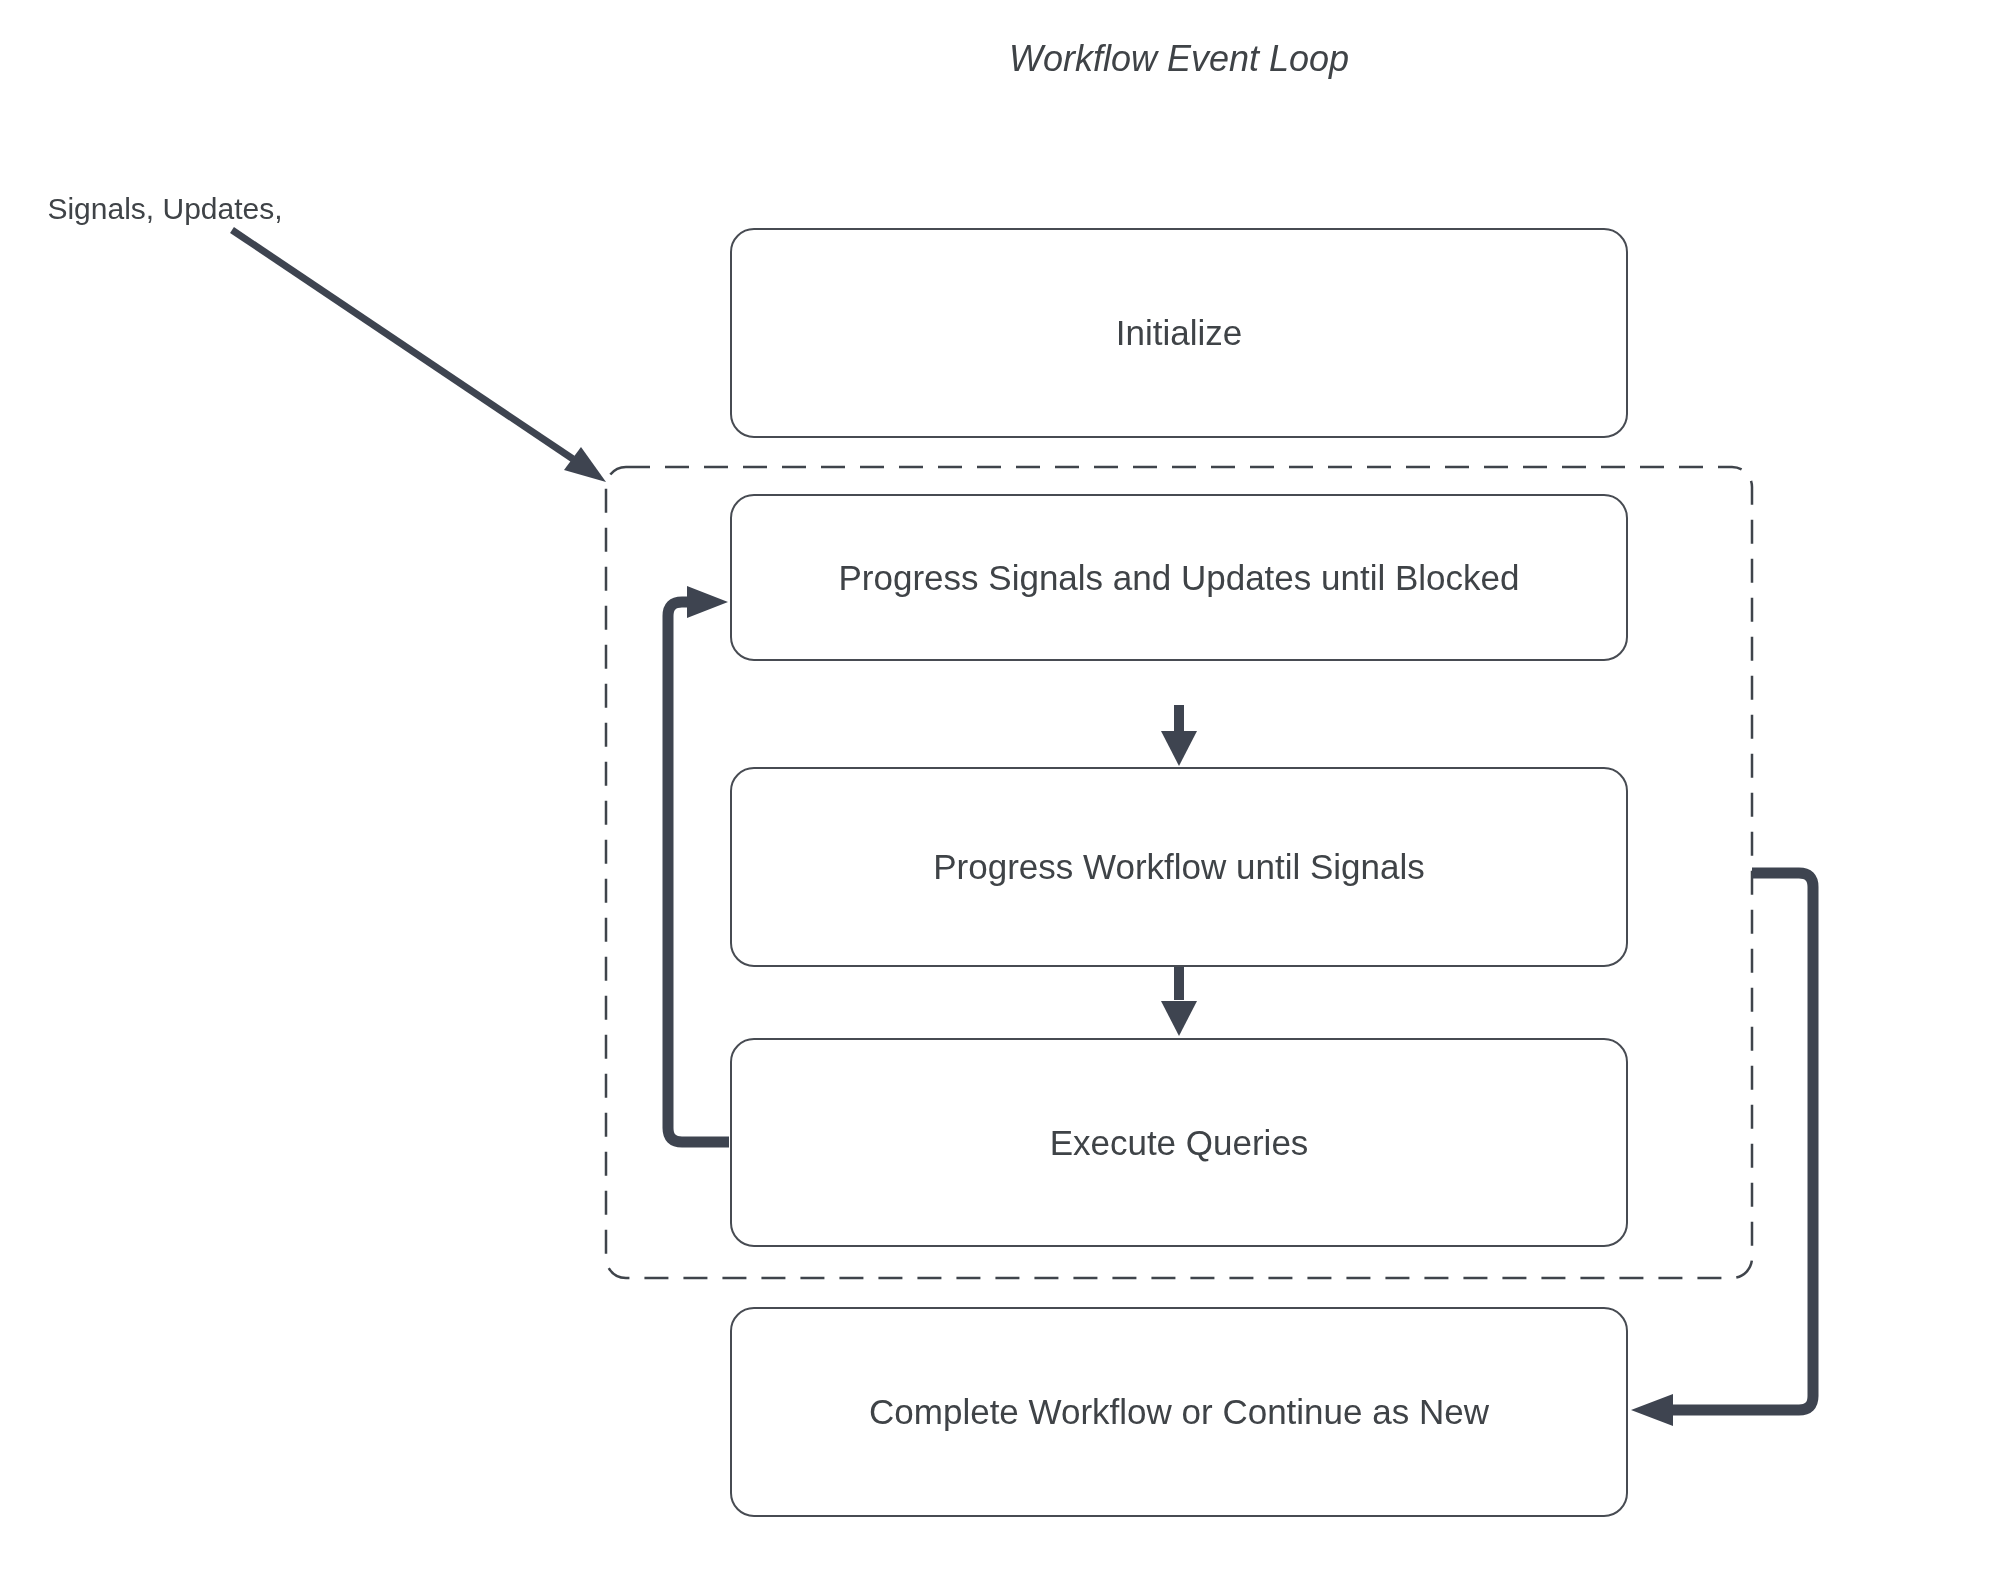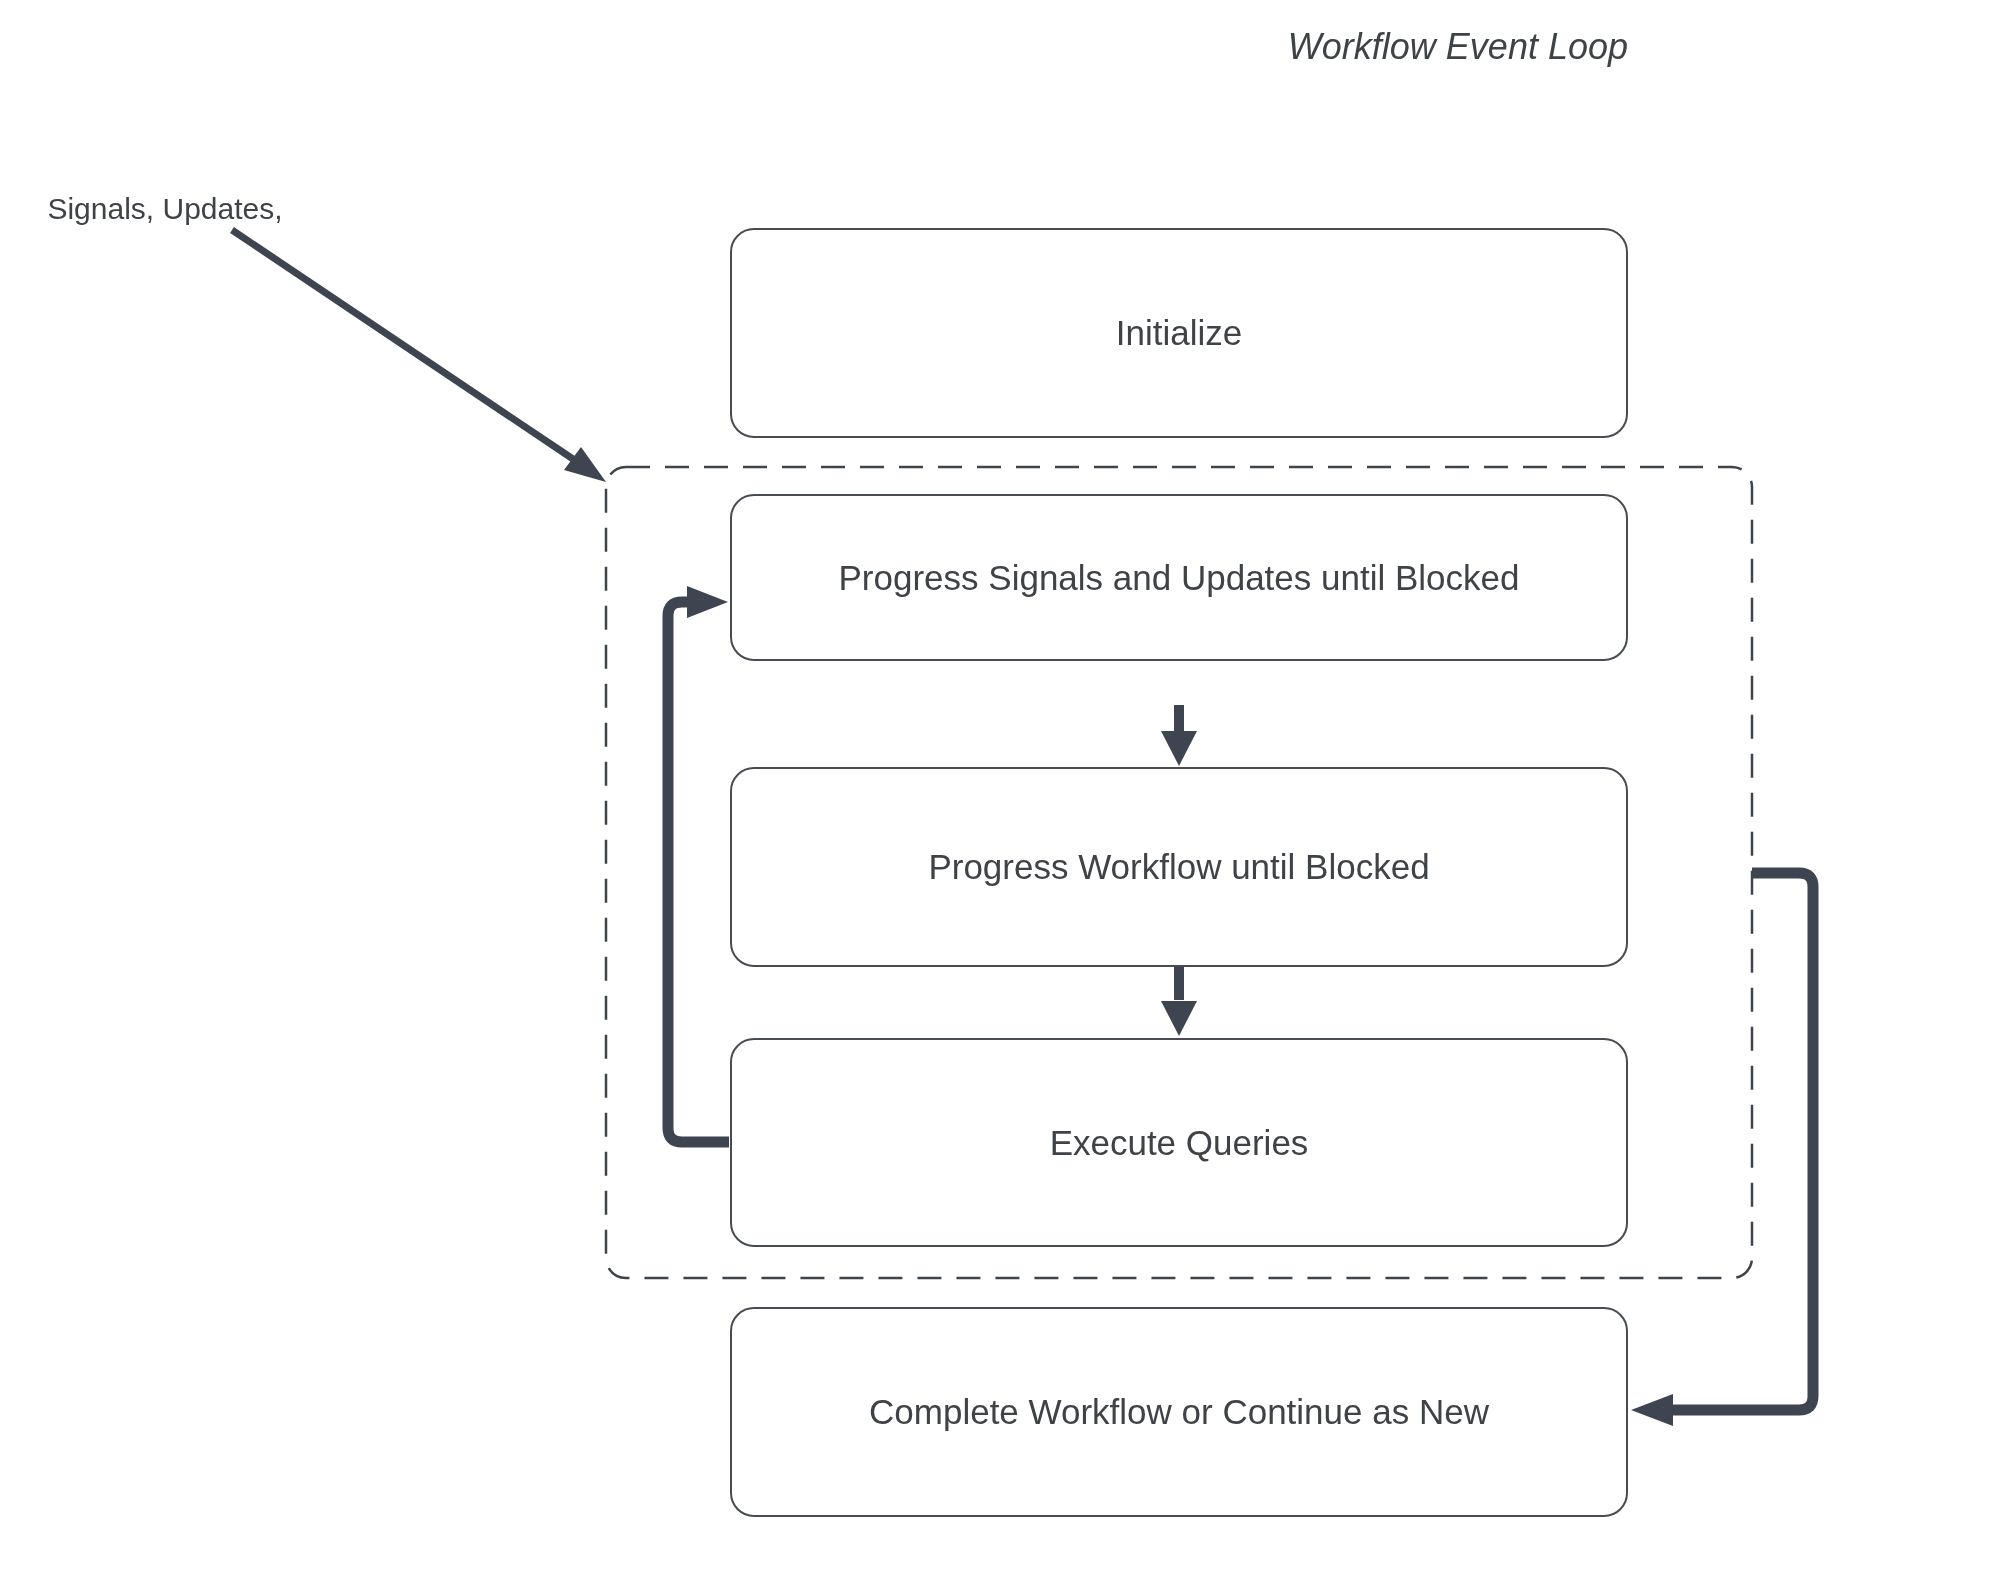--- a/index.html
+++ b/index.html
@@ -15,22 +15,22 @@
     position: relative;
     width: 2006px;
     height: 1576px;
     background: var(--background);
     font-family: "Liberation Sans", sans-serif;
     color: var(--text);
     overflow: hidden;
   }
   .diagram-title {
     position: absolute;
-    left: 730px; top: 26px; width: 898px;
-    text-align: right;
+    left: 730px; top: 38px; width: 898px;
+    text-align: center;
     font-size: 36px;
     font-style: italic;
     color: var(--text);
   }
   .side-label {
     position: absolute;
     left: 10px; top: 140px; width: 310px;
     text-align: center;
     font-size: 30px;
     line-height: 41px;
@@ -90,21 +90,21 @@
 
   <div class="node node-initialize">
     <span>Initialize</span>
   </div>
 
   <div class="node node-progress-signals">
     <span>Progress Signals and Updates until Blocked</span>
   </div>
 
   <div class="node node-progress-workflow">
-    <span>Progress Workflow until Blocked</span>
+    <span>Progress Workflow until Signals</span>
   </div>
 
   <div class="node node-execute-queries">
     <span>Execute Queries</span>
   </div>
 
   <div class="node node-complete">
     <span>Complete Workflow or Continue as New</span>
   </div>
 

